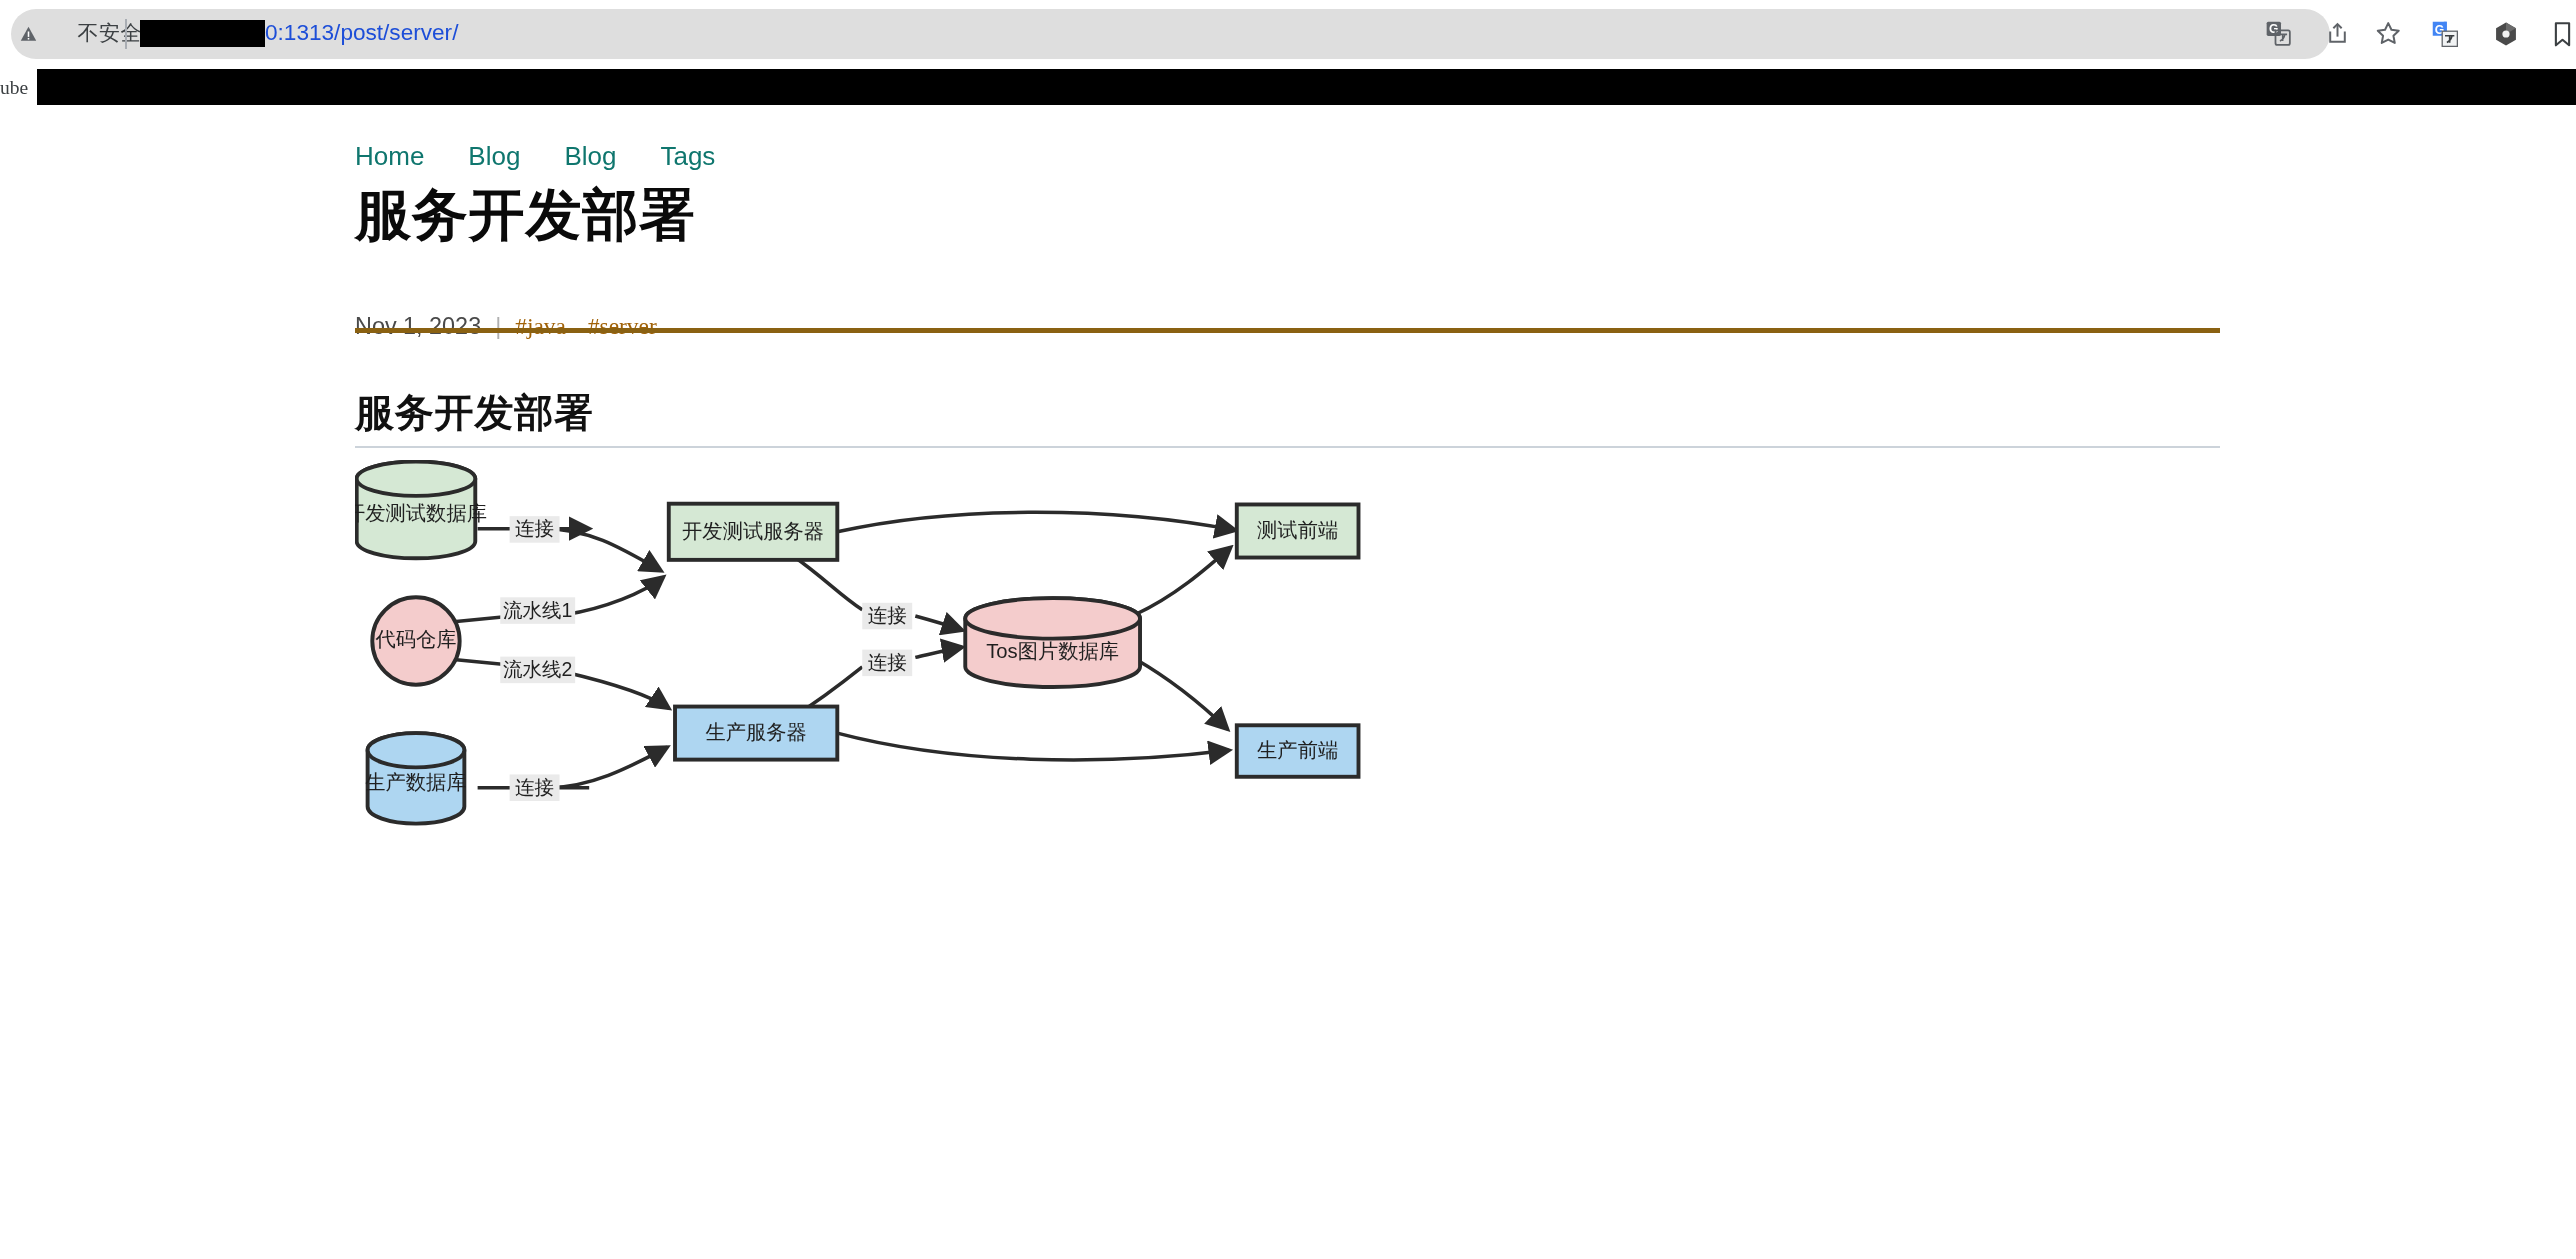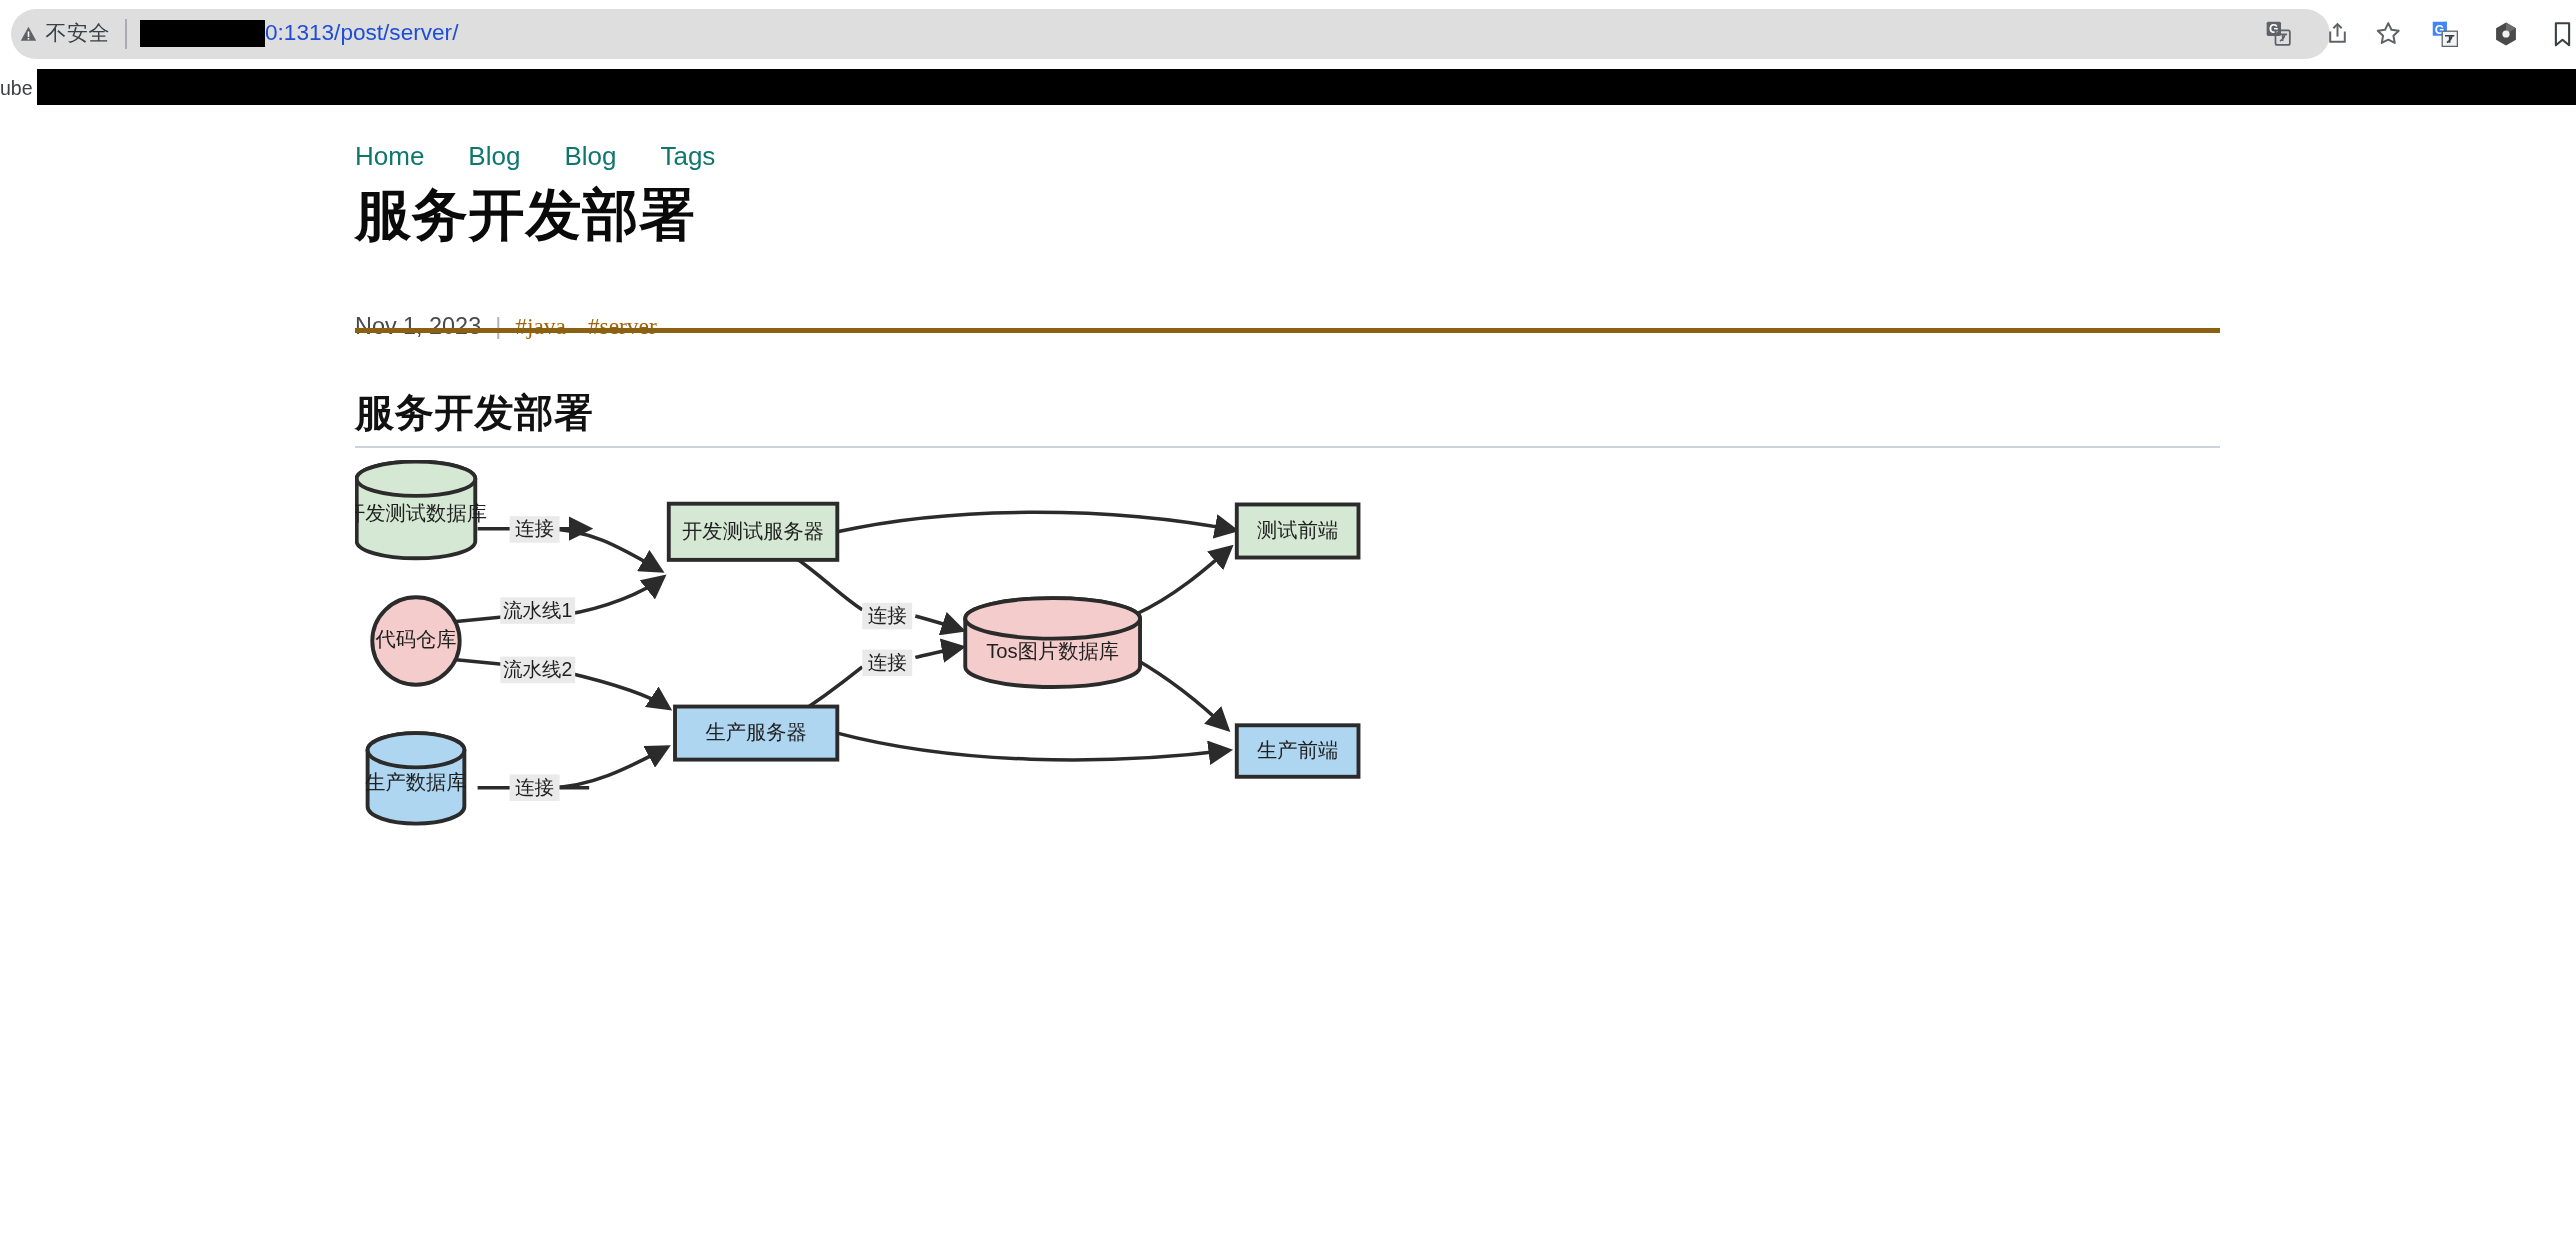--- a/index.html
+++ b/index.html
@@ -25,20 +25,21 @@
   #security-chip {
     position: absolute; left: 20px; top: 16.4px;
     display: flex; align-items: center; gap: 8.6px;
     height: 34px;
   }
   .warn-tri { width: 17px; height: 15.6px; display:block; }
   #security-text {
     font-size: 21px; color: #3c4043;
     font-family: Liberation Sans, sans-serif;
     letter-spacing: 0.4px;
+    margin-left: 32px;
   }
   #omnibox-sep {
     position: absolute; left: 125px; top: 19px;
     width: 1.6px; height: 30px; background: #a9adb3;
   }
   #url-row {
     position: absolute; left: 140px; top: 15.6px;
     height: 36px; display: flex; align-items: center;
   }
   #url-redaction {
@@ -67,21 +68,21 @@
 
   
   #bookmark-bar {
     position: absolute; top: 69px; left: 0;
     width: 2576px; height: 36px;
     background: #ffffff;
   }
   #bookmark-partial-label {
     position: absolute; left: 0px; top: 7.8px;
     font-size: 19.5px; color: #3c4043;
-    font-family: Liberation Sans, sans-serif;
+    font-family: Liberation Serif, serif;
   }
   #bookmark-redaction {
     position: absolute; left: 37px; top: 0px;
     width: 2539px; height: 36px; background: #000000;
   }
 
   
   #page {
     position: absolute; top: 105px; left: 0;
     width: 2576px; height: 1155px;

